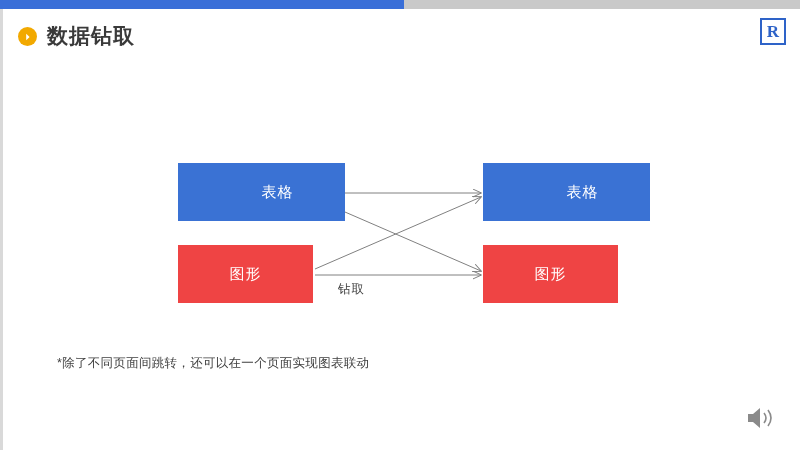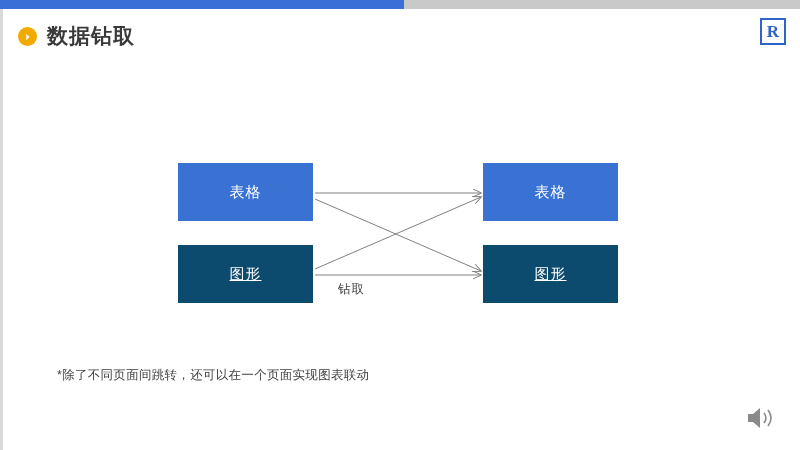--- a/index.html
+++ b/index.html
@@ -109,22 +109,22 @@
     position: absolute;
     width: 135px;
     height: 58px;
     display: flex;
     align-items: center;
     justify-content: center;
     color: #ffffff;
     font-size: 15px;
     letter-spacing: 1px;
   }
-  .box-blue { background: #3A72D4; }
-  .box-yellow { background: #0c4a6e; color: #ffffff; text-decoration: underline; }
+  .box-blue { background: #3A72D4; padding-left: 32px; }
+  .box-yellow { background: #ef4444; color: #ffffff; }
   .box-tl { left: 0; top: 0; }
   .box-tr { left: 305px; top: 0; }
   .box-bl { left: 0; top: 82px; }
   .box-br { left: 305px; top: 82px; }
   .diagram svg.arrows {
     position: absolute;
     left: 0; top: 0;
     width: 440px;
     height: 140px;
     overflow: visible;
@@ -138,21 +138,20 @@
     color: #404040;
     letter-spacing: 1px;
   }
   .footnote {
     position: absolute;
     left: 57px;
     top: 355px;
     font-size: 12.5px;
     color: #404040;
     letter-spacing: 0.3px;
-    margin-top: 12px;
   }
   
   .speaker {
     position: absolute;
     right: 22px;
     bottom: 18px;
     width: 34px;
     height: 28px;
   }
   .speaker svg { display: block; }

